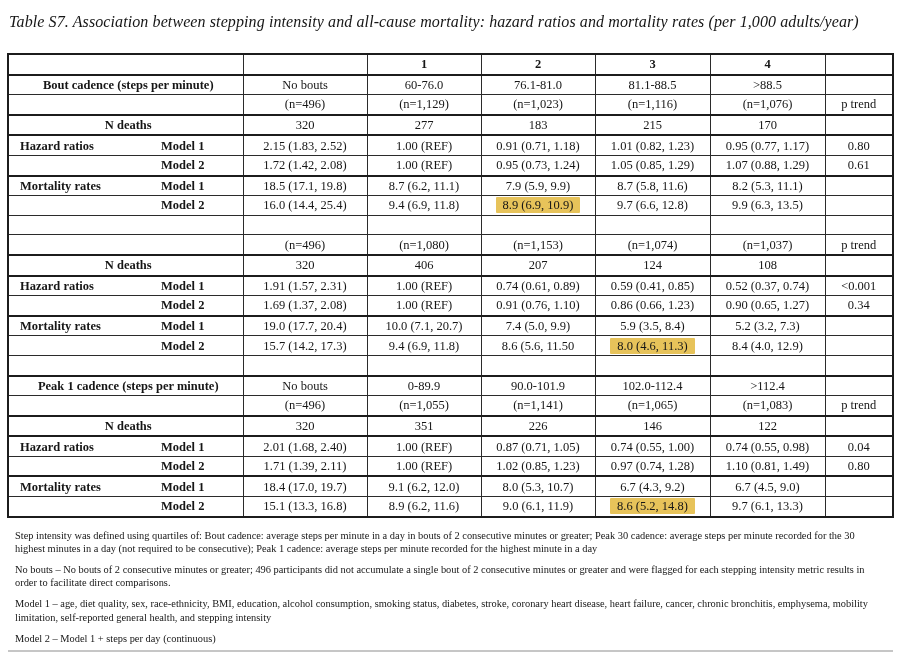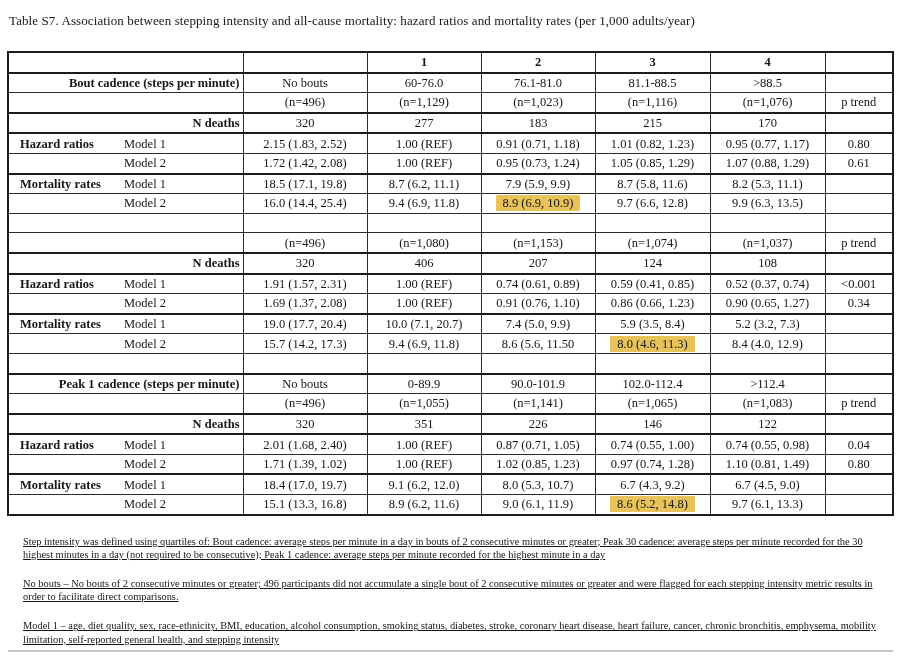--- a/index.html
+++ b/index.html
@@ -3,61 +3,62 @@
 <meta charset="utf-8">
 <style>
   html,body{margin:0;padding:0;background:#ffffff;}
   body{
     width:900px;height:656px;position:relative;overflow:hidden;
     font-family:"Liberation Serif","DejaVu Serif",serif;
     color:#161616;
   }
   .page{padding:0 7px;}
   .title{
-    font-size:13px;
+    font-size:16px;
     padding:13px 0 0 2px;
     margin:0 0 22px 0;
     letter-spacing:.1px;
+    font-style:italic;
   }
   table{
     border-collapse:collapse;
     table-layout:fixed;
     width:885px;
     border:2px solid #1c1c1c;
   }
   td{
     border:1px solid #2b2b2b;
     height:18.6px;
     font-size:12.5px;
     line-height:14px;
     padding:0 3px;
     text-align:center;
     vertical-align:middle;
     white-space:nowrap;
     overflow:hidden;
   }
   tr.thick td{border-top:2px solid #1c1c1c;}
-  td.lbl{text-align:right;font-weight:bold;padding-left:8px;}
+  td.lbl{text-align:center;font-weight:bold;padding-left:8px;}
   .b{font-weight:bold;}
   .pair{display:flex;align-items:center;text-align:left;}
   .pair .cat{font-weight:bold;padding-left:8px;width:104px;flex:none;}
-  .pair .model{font-weight:normal;}
+  .pair .model{font-weight:bold;margin-left:37px;}
   .hl{
     background:var(--hl,#e7c35a);
     display:inline-block;
     padding:1px 7px;
     border-radius:1px;
   }
   .footnotes{
     width:885px;
     padding-top:3px;
     font-size:10.4px;
     line-height:13.2px;
   }
-  .footnotes p{margin:16px;text-decoration:underline;}
+  .footnotes p{margin:8px;}
   .bottom-rule{
     position:absolute;
     left:8px;top:650px;
     width:885px;height:2px;
     background:#c6c6c6;
   }
 </style>
 </head>
 <body>
 
@@ -300,21 +301,21 @@
           <td>0.74 (0.55, 0.98)</td>
           <td>0.04</td>
         </tr>
         <tr>
           <td>
             <div class="pair">
               <span class="cat"></span>
               <span class="model">Model 2</span>
             </div>
           </td>
-          <td>1.71 (1.39, 1.02)</td>
+          <td>1.71 (1.39, 2.11)</td>
           <td>1.00 (REF)</td>
           <td>1.02 (0.85, 1.23)</td>
           <td>0.97 (0.74, 1.28)</td>
           <td>1.10 (0.81, 1.49)</td>
           <td>0.80</td>
         </tr>
         <tr class="thick">
           <td>
             <div class="pair">
               <span class="cat">Mortality rates</span>

